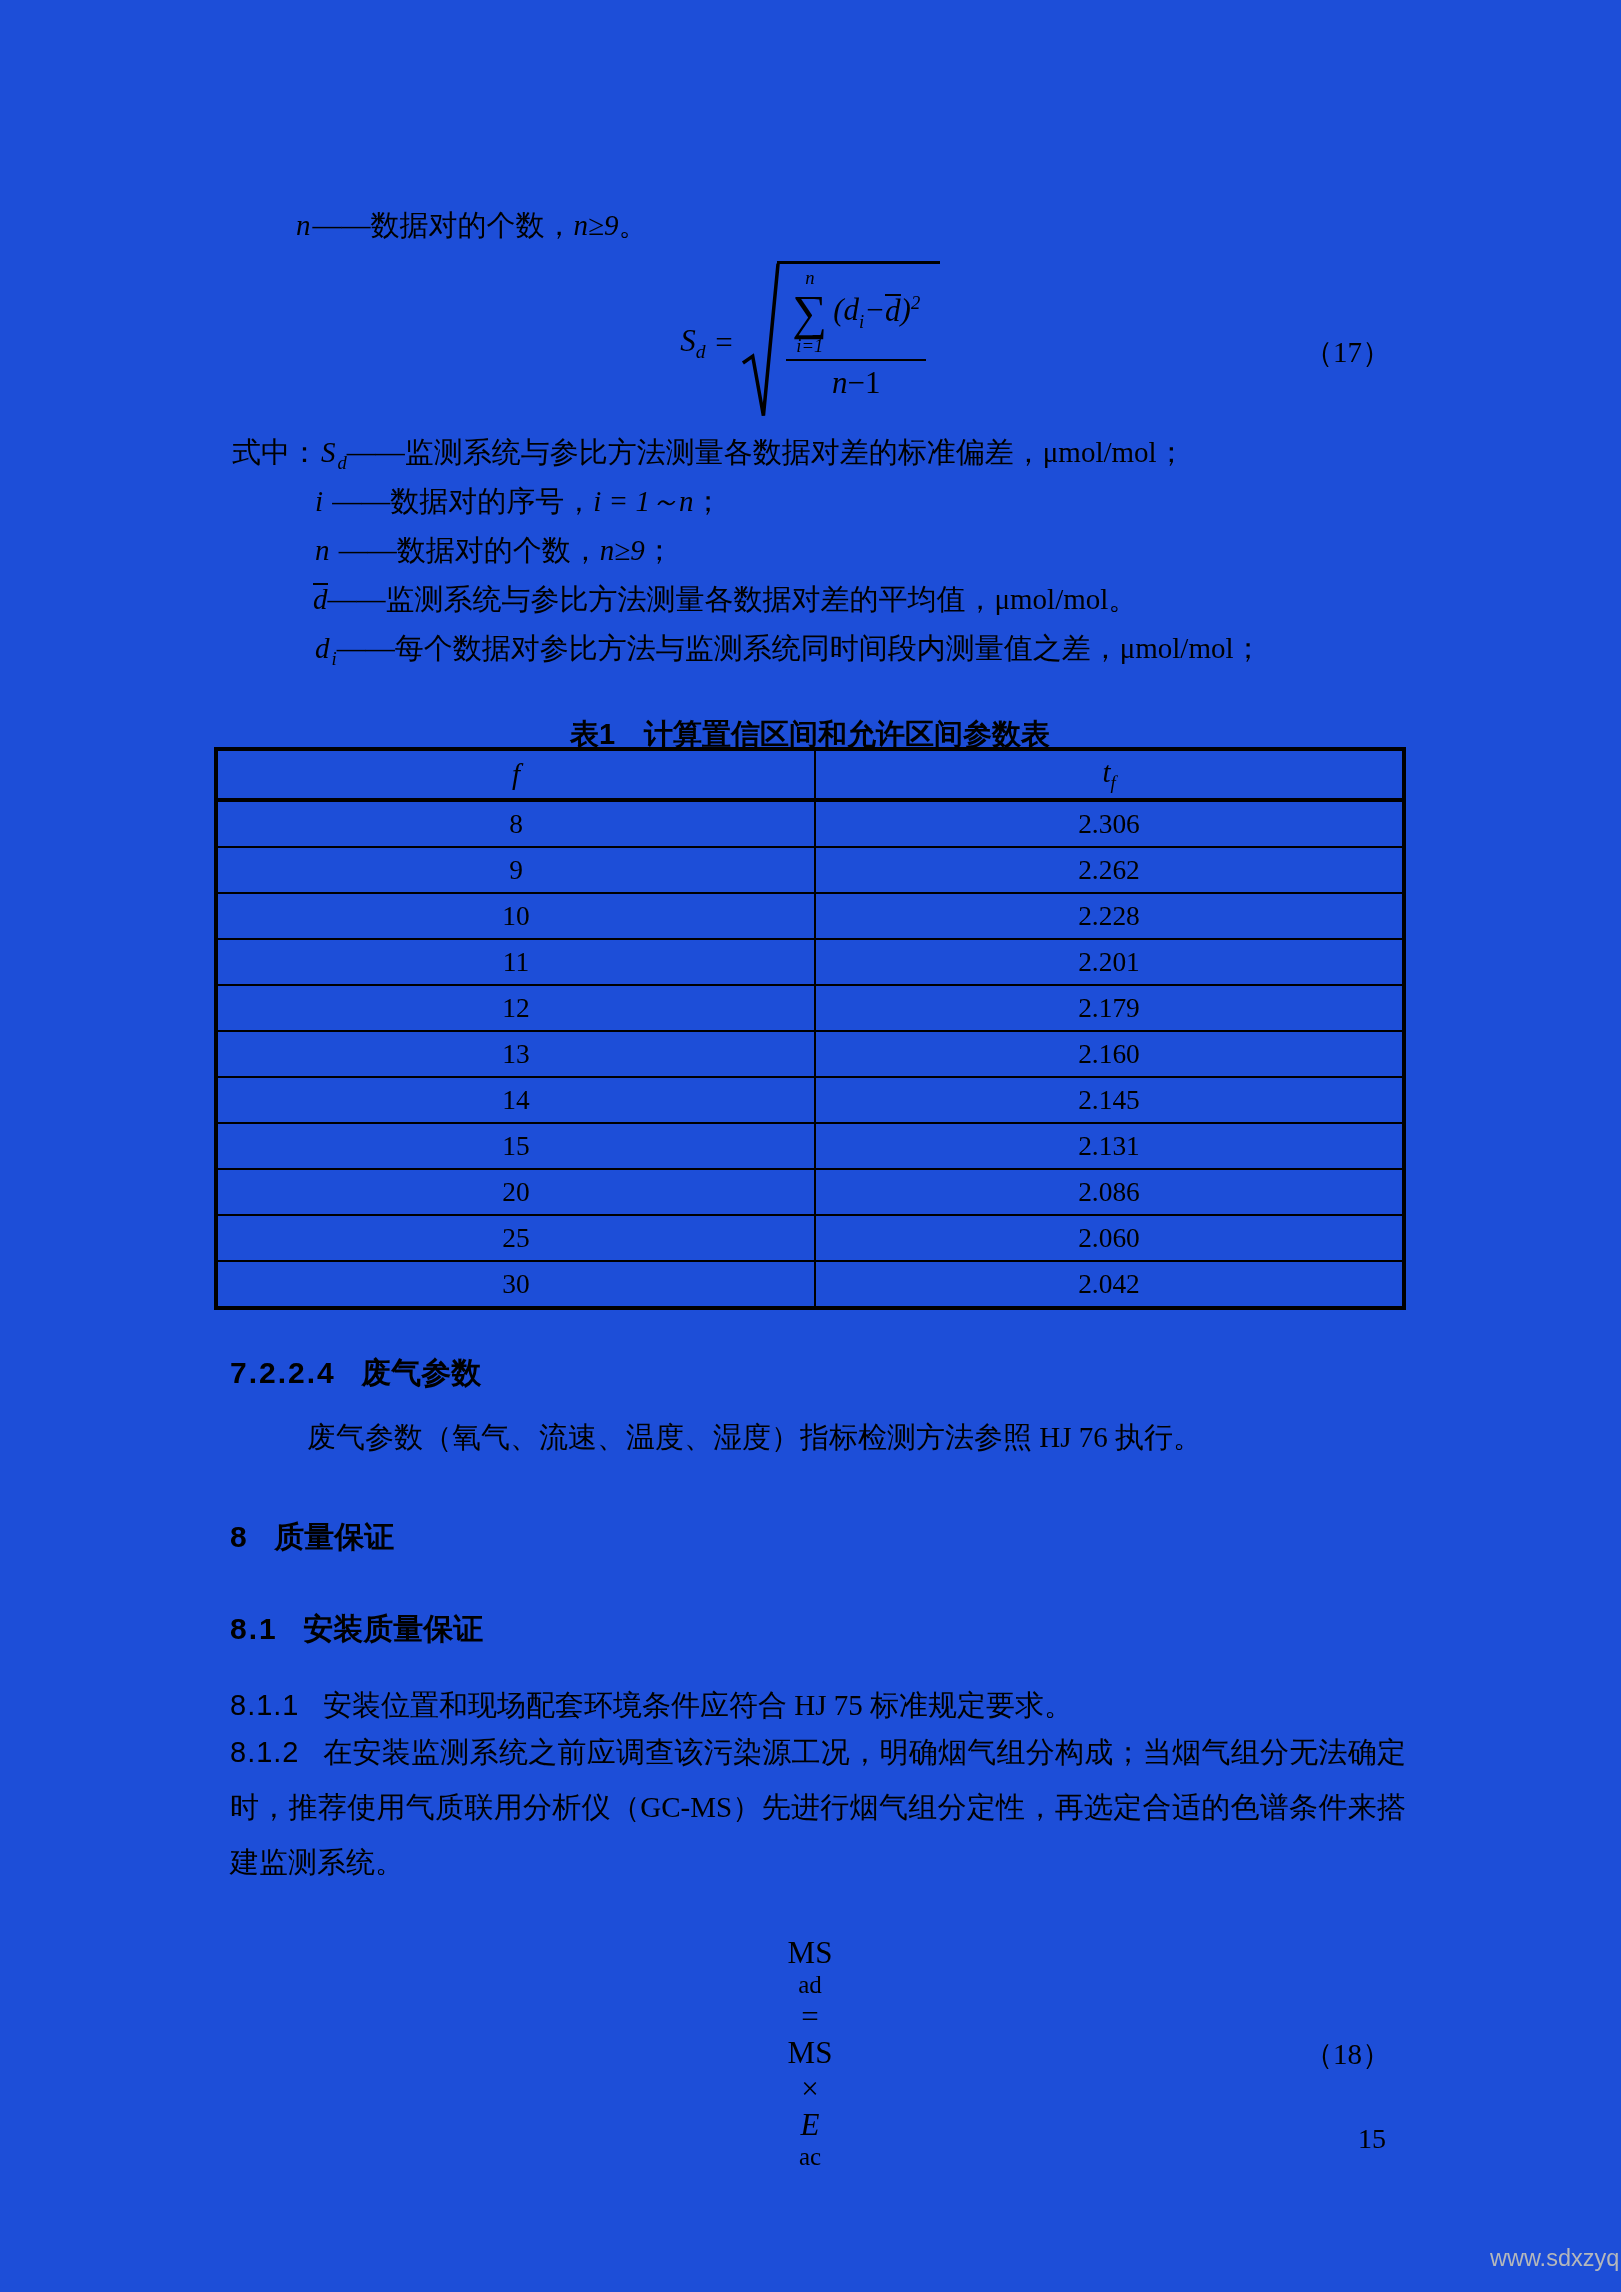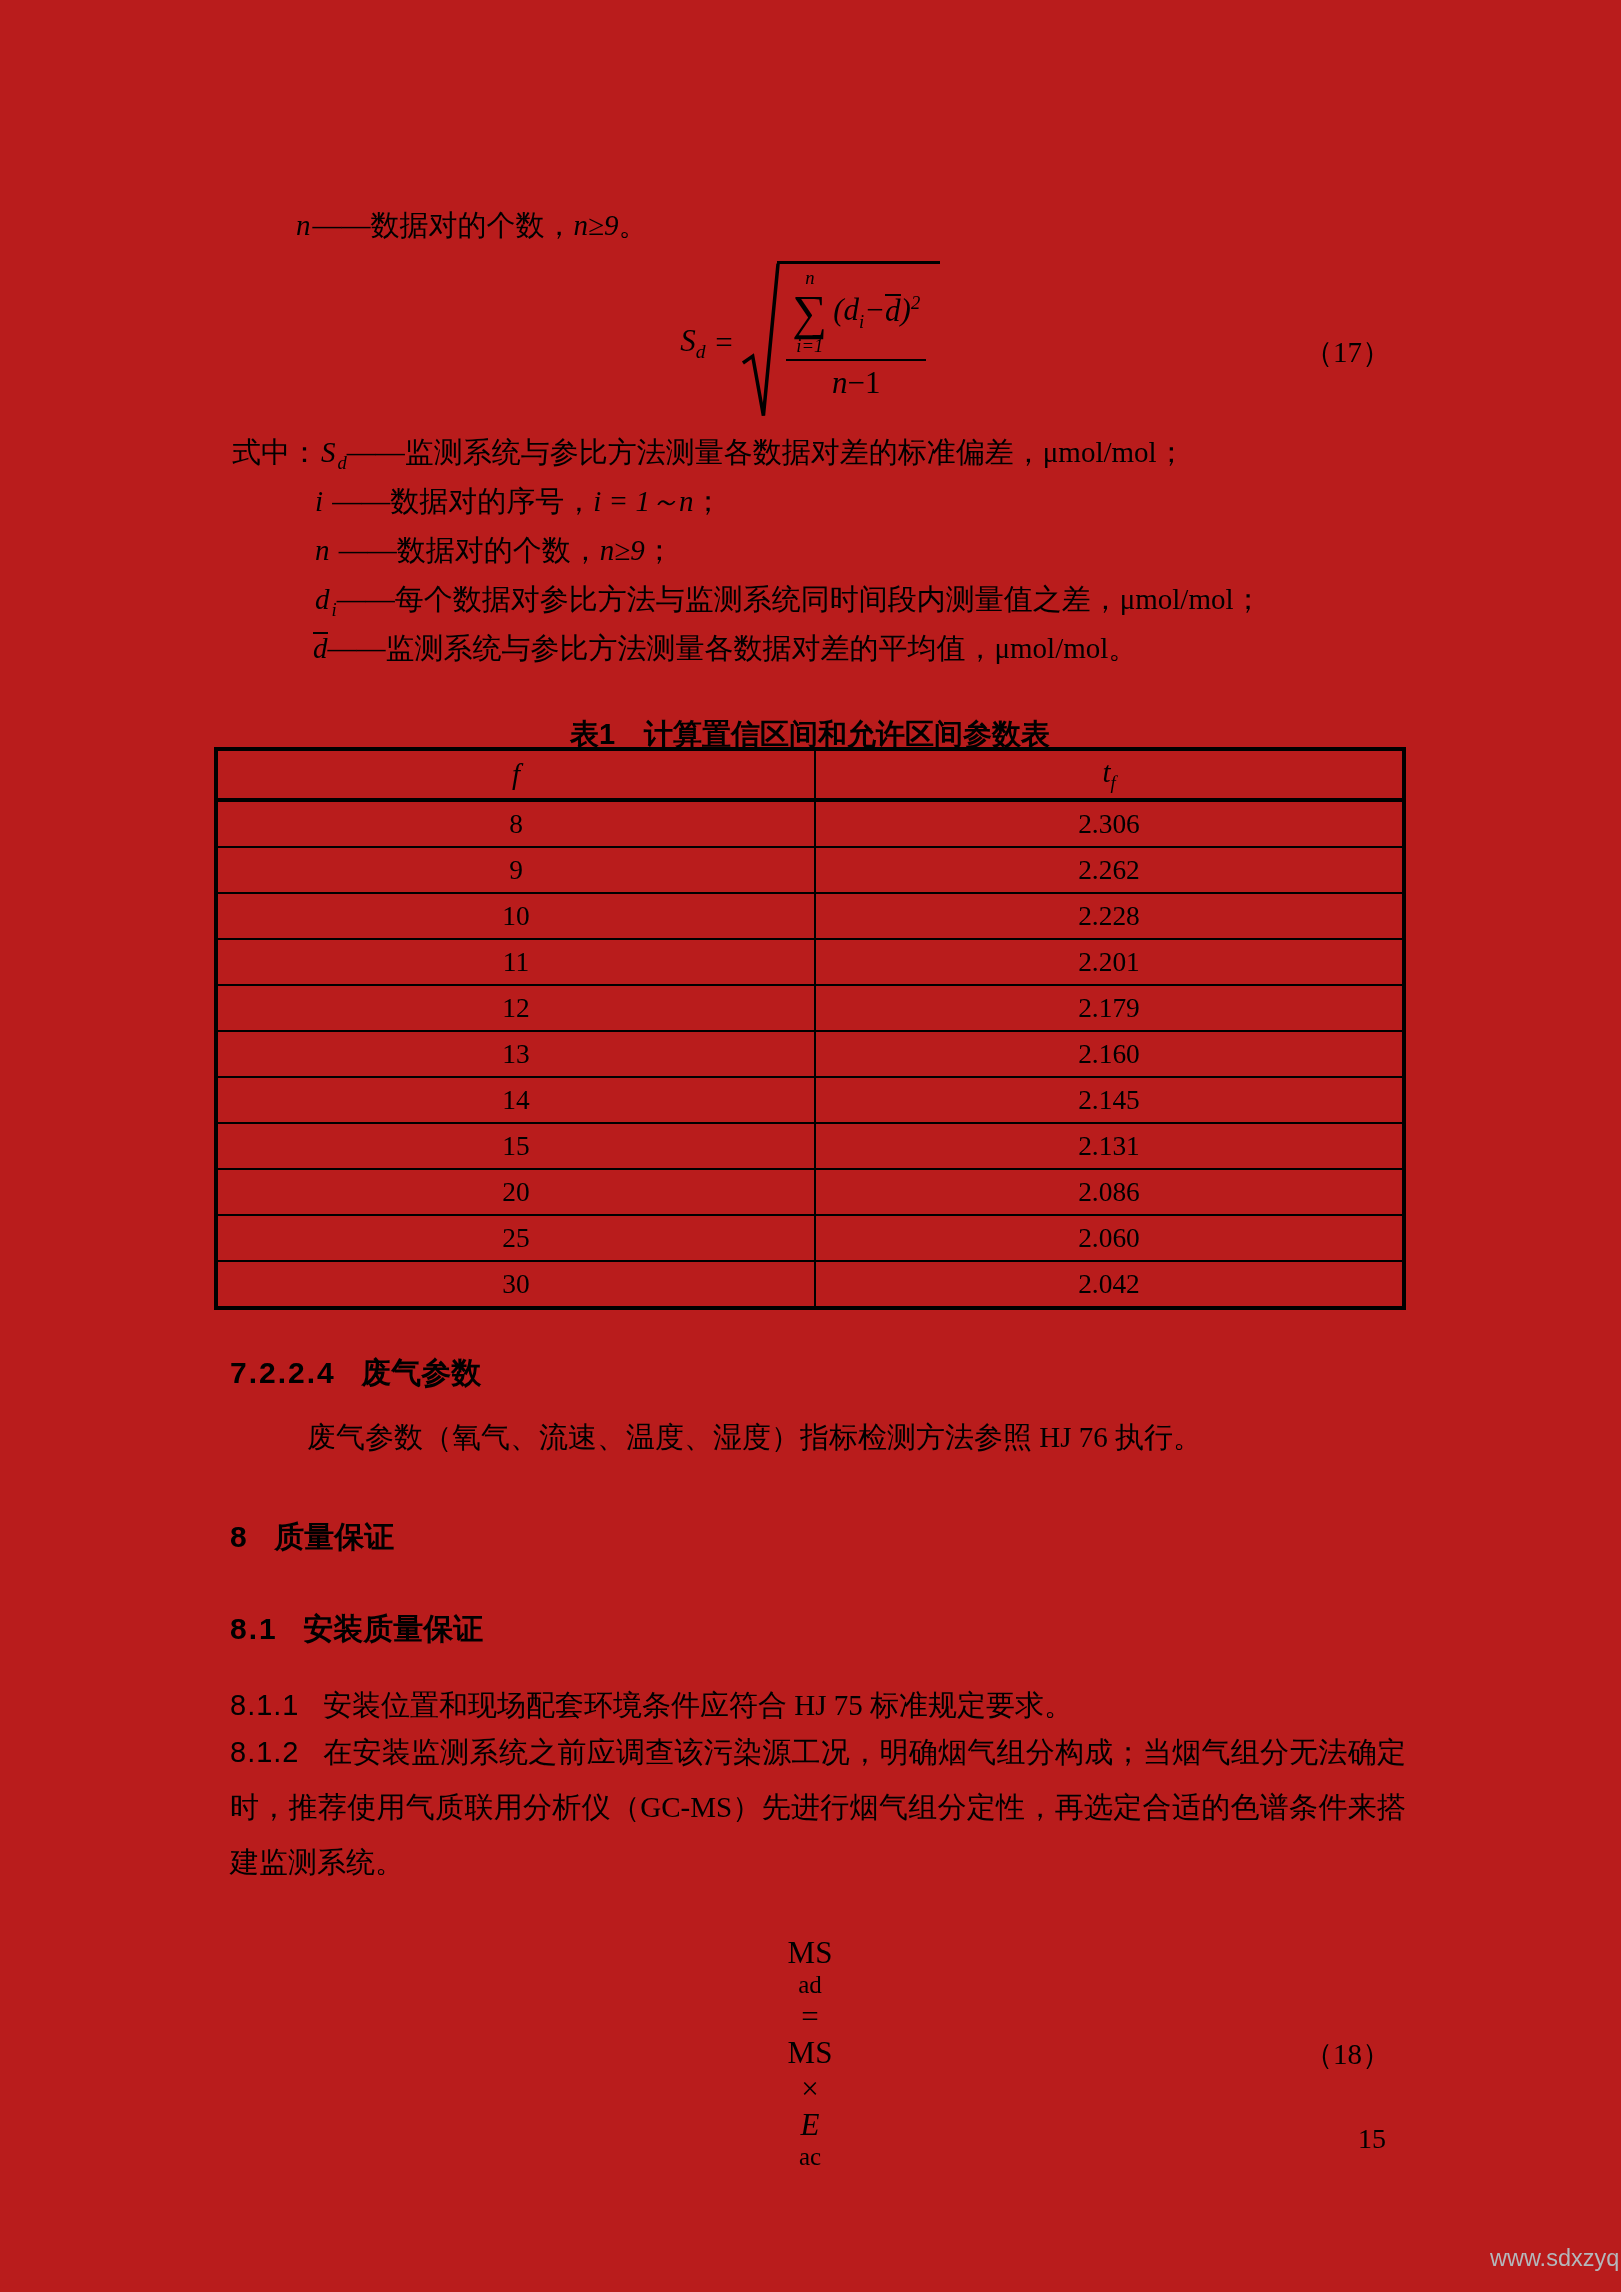--- a/index.html
+++ b/index.html
@@ -1,20 +1,20 @@
 <!DOCTYPE html>
 <html lang="zh"><head>
 <meta charset="utf-8">
 <style>
   html,body { margin:0; padding:0; background:#e8e8e8; }
   .page {
     position:relative;
     width:1621px; height:2293px;
     margin:0 auto;
-    background:#b91c1c;
+    background:#1d4ed8;
     font-family:"Liberation Serif","DejaVu Serif",serif;
     color:#000;
     overflow:hidden;
   }
   .abs { position:absolute; }
 
   
   .body-text { font-size:29px; line-height:1.0; }
   .heading { font-family:"Liberation Sans","DejaVu Sans",sans-serif; font-weight:bold; font-size:30px; }
   .heading .h-num { letter-spacing:2px; margin-right:25.5px; }
@@ -116,24 +116,24 @@
     <div class="def-line">
       <span>式中：</span><i class="v">S</i><sub>d</sub><span>——</span><span>监测系统与参比方法测量各数据对差的标准偏差，μmol/mol</span><i class="mth"></i><span>；</span>
     </div>
     <div class="def-line def-indent">
       <i class="v">i</i><sub></sub><span> ——</span><span>数据对的序号，</span><i class="mth">i = 1～n</i><span>；</span>
     </div>
     <div class="def-line def-indent">
       <i class="v">n</i><sub></sub><span> ——</span><span>数据对的个数，</span><i class="mth">n≥9</i><span>；</span>
     </div>
     <div class="def-line def-indent">
+      <span class="overbar"><i class="v" style="margin:0;">d</i></span><span>——</span><span>监测系统与参比方法测量各数据对差的平均值，μmol/mol</span><i class="mth"></i><span>。</span>
+    </div>
+    <div class="def-line def-indent">
       <i class="v">d</i><sub>i</sub><span>——</span><span>每个数据对参比方法与监测系统同时间段内测量值之差，μmol/mol</span><i class="mth"></i><span>；</span>
-    </div>
-    <div class="def-line def-indent">
-      <span class="overbar"><i class="v" style="margin:0;">d</i></span><span>——</span><span>监测系统与参比方法测量各数据对差的平均值，μmol/mol</span><i class="mth"></i><span>。</span>
     </div>
   </div>
 
   <div class="abs tbl-title" style="top:715px;">表1　计算置信区间和允许区间参数表</div>
 
   <table class="ttable abs" style="left:214px; top:747px;">
     <thead>
       <tr>
         <th style="width:50%;"><span>f</span></th>
         <th><span>t</span><sub>f</sub></th>

